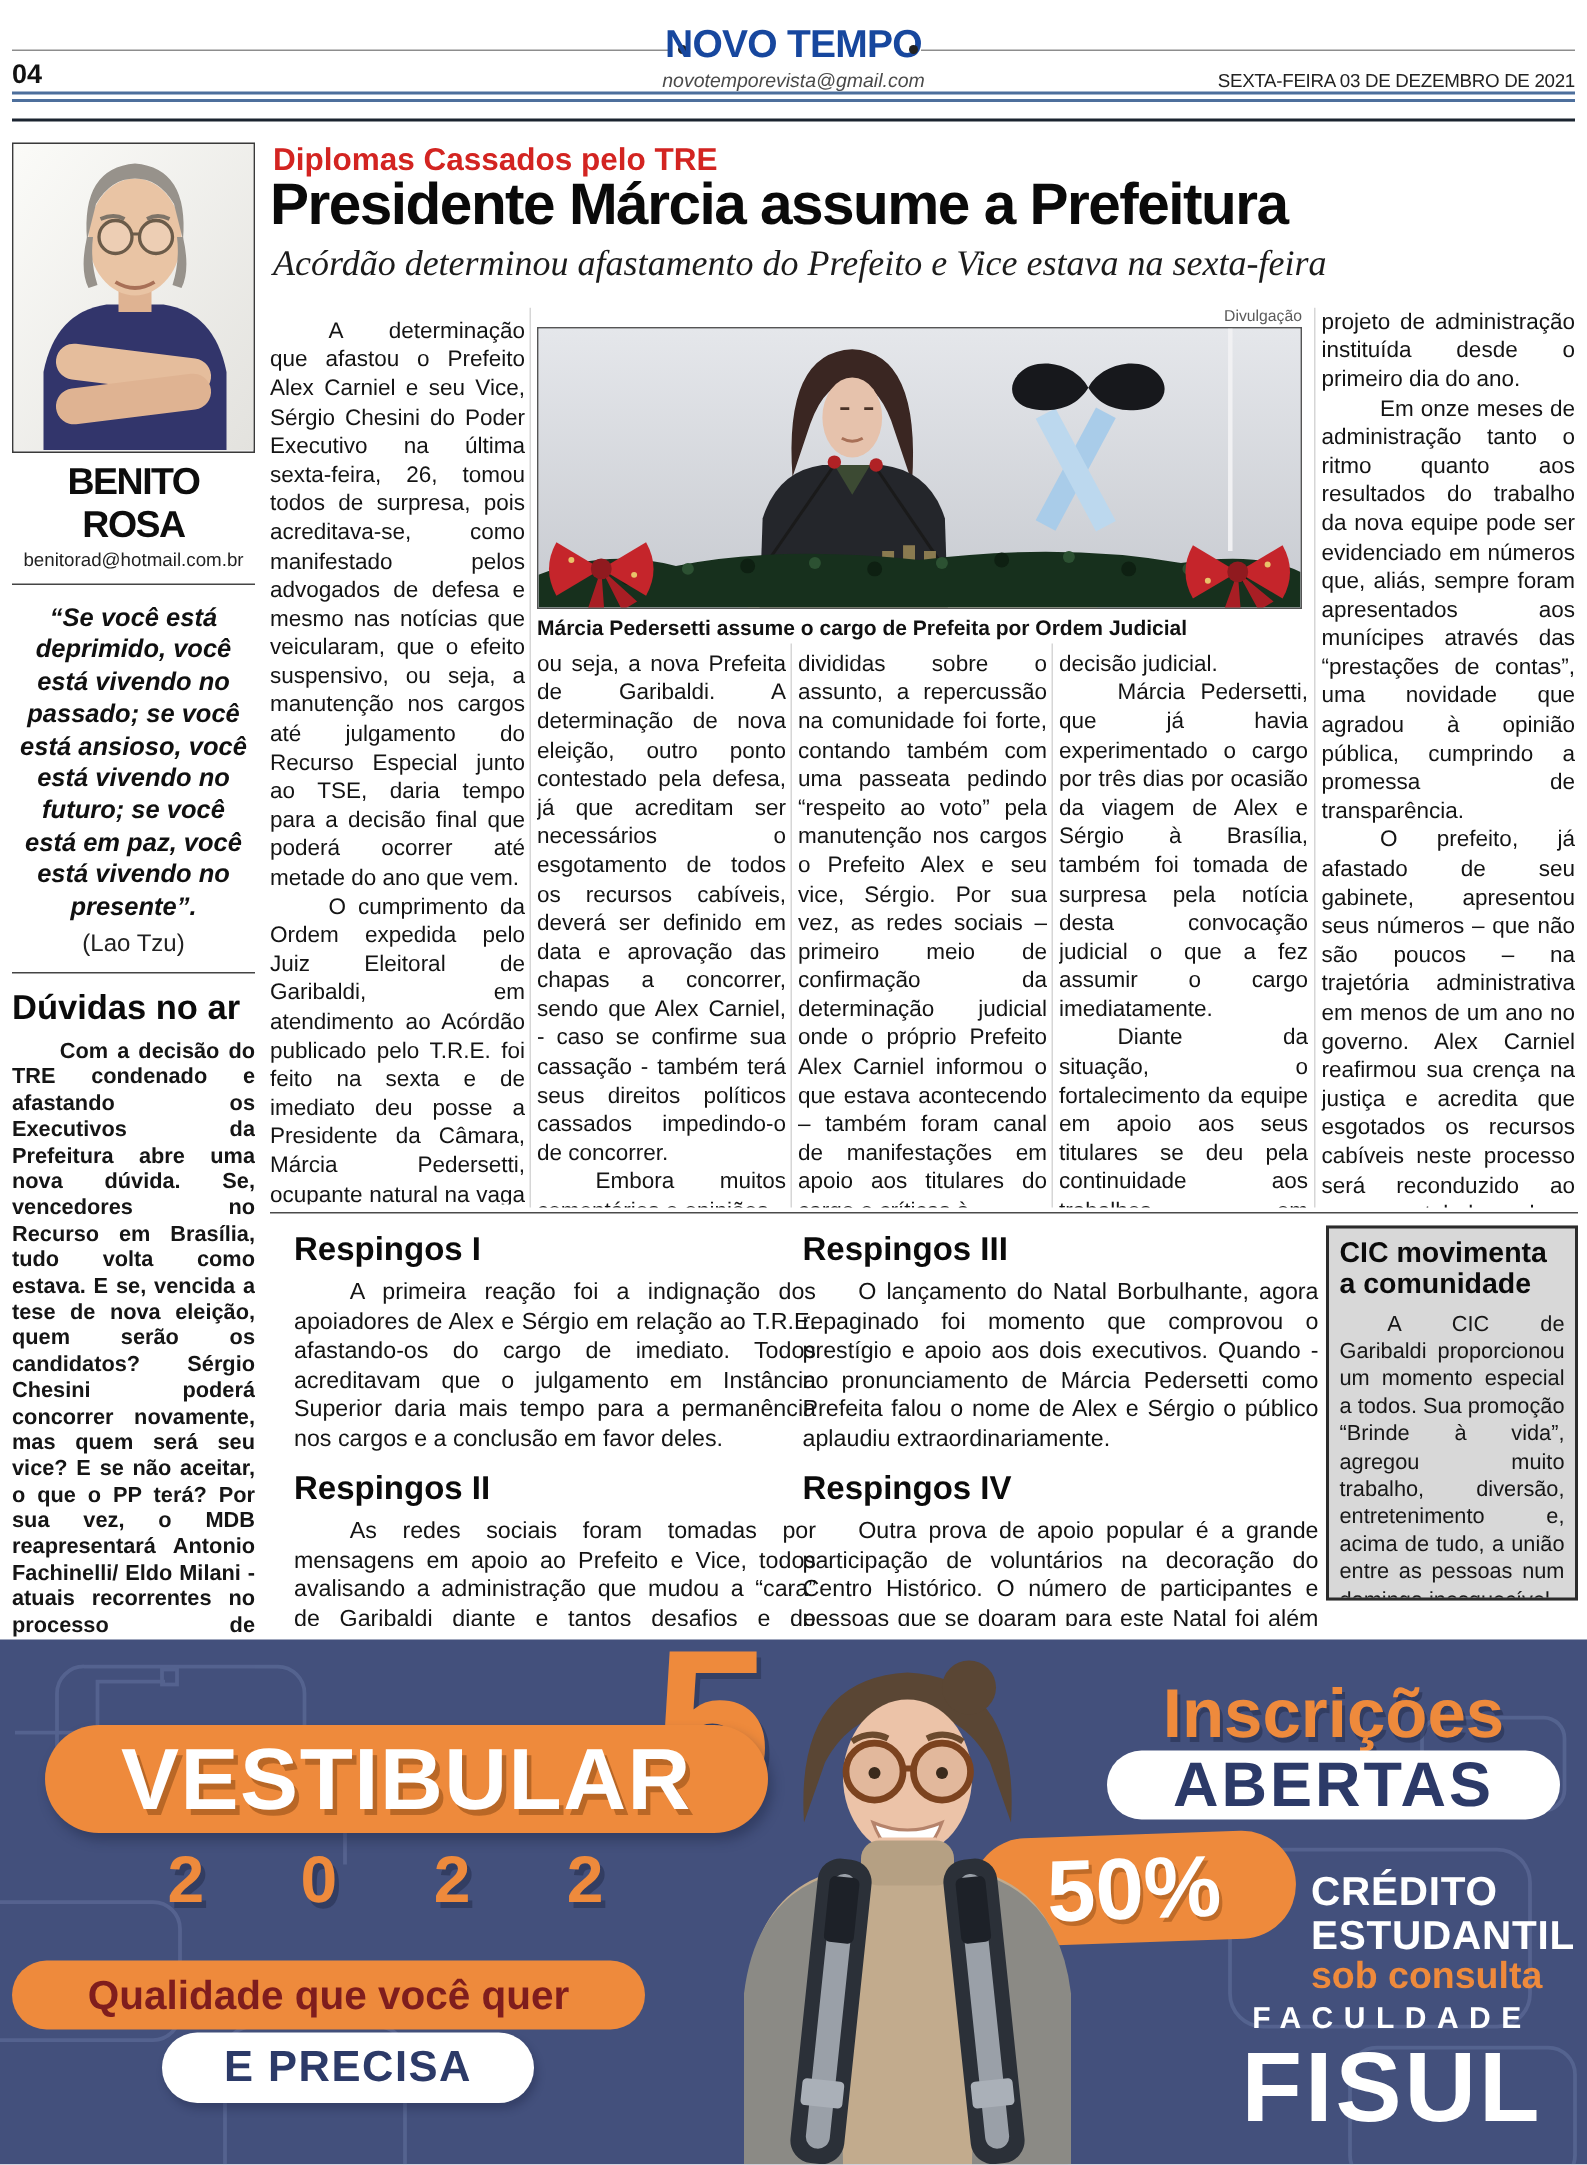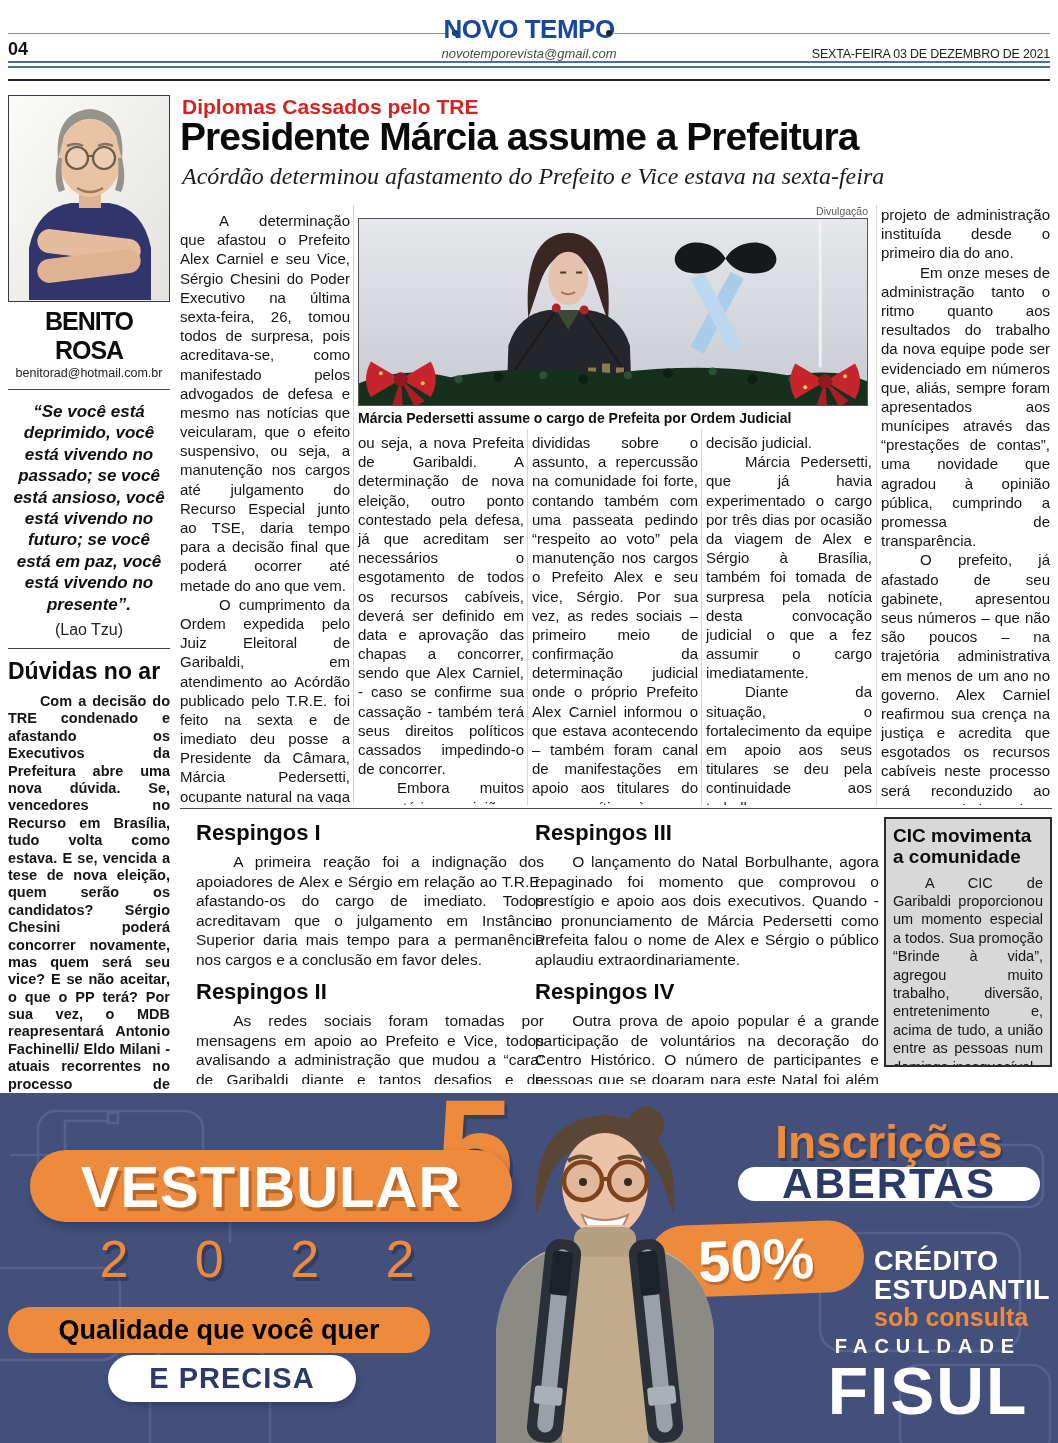--- a/index.html
+++ b/index.html
@@ -85,33 +85,33 @@
   .ad { left:0; top:1093px; width:1058px; height:350px; background:#43507c; overflow:hidden; }
   .ad-pattern { position:absolute; inset:0; z-index:1; }
   .ad-five { position:absolute; left:436px; top:-14px; z-index:1; font-size:140px; font-weight:800;
              color:#ee8a3c; text-shadow:3px 4px rgba(25,33,60,.35); line-height:1; }
   .vest-banner { position:absolute; left:30px; top:57px; width:482px; height:72px; background:#ee8a3c;
                  border-radius:36px; z-index:2; box-shadow:3px 5px 8px rgba(20,28,55,.35);
                  display:flex; align-items:center; justify-content:center; }
   .vest-banner span { font-size:58px; font-weight:800; color:#fff; letter-spacing:1px; z-index:4;
                       text-shadow:3px 4px rgba(120,60,10,.45); }
   .ad-year { position:absolute; left:60px; top:136px; width:420px; text-align:center; z-index:2;
-             font-size:52px; font-weight:400; color:#ee8a3c; letter-spacing:26px;
+             font-size:44px; font-weight:700; color:#ee8a3c; letter-spacing:26px;
              text-shadow:3px 4px rgba(25,33,60,.4); }
   .pill-quality { position:absolute; left:8px; top:214px; width:422px; height:46px; background:#ee8a3c;
                   border-radius:26px; z-index:2; display:flex; align-items:center; justify-content:center; }
-  .pill-quality span { font-size:27px; font-weight:800; color:#000000; }
+  .pill-quality span { font-size:27px; font-weight:800; color:#7f1d1d; }
   .pill-precisa { position:absolute; left:108px; top:262px; width:248px; height:47px; background:#fff;
                   border-radius:28px; z-index:2; display:flex; align-items:center; justify-content:center;
                   box-shadow:2px 4px 6px rgba(20,28,55,.3);text-align:center; }
   .pill-precisa span { font-size:29px; font-weight:800; color:#2c3a68; letter-spacing:1px; }
   .ad-woman { position:absolute; left:440px; top:-2px; width:330px; height:352px; z-index:3; }
   .ad-inscricoes { position:absolute; left:738px; top:22px; width:302px; text-align:center; z-index:2;
                    font-size:46px; font-weight:800; color:#ee8a3c; text-shadow:2px 3px rgba(25,33,60,.4); }
-  .pill-abertas { position:absolute; left:738px; top:74px; width:302px; height:34px; background:#fff;
+  .pill-abertas { position:absolute; left:738px; top:74px; width:302px; height:46px; background:#fff;
                   border-radius:28px; z-index:2; display:flex; align-items:center; justify-content:center; }
   .pill-abertas span { font-size:42px; font-weight:800; color:#2c3a68; letter-spacing:2px; }
   .blob-fifty { position:absolute; left:648px; top:130px; width:216px; height:72px; background:#ee8a3c;
                 border-radius:36px; z-index:2; transform:rotate(-2deg);
                 display:flex; align-items:center; justify-content:center; }
   .blob-fifty span { font-size:58px; font-weight:800; color:#fff; text-shadow:2px 3px rgba(120,60,10,.4); }
   .credit-block { position:absolute; left:874px; top:116px; z-index:4; line-height:1.06;margin-top:38px; }
   .credit-block .w { font-size:27px; font-weight:800; color:#fff; letter-spacing:0.5px; }
   .credit-block .o { font-size:25px; font-weight:800; color:#ee8a3c; }
   .brand { position:absolute; left:812px; top:242px; width:232px; text-align:center; z-index:4; color:#fff; }

